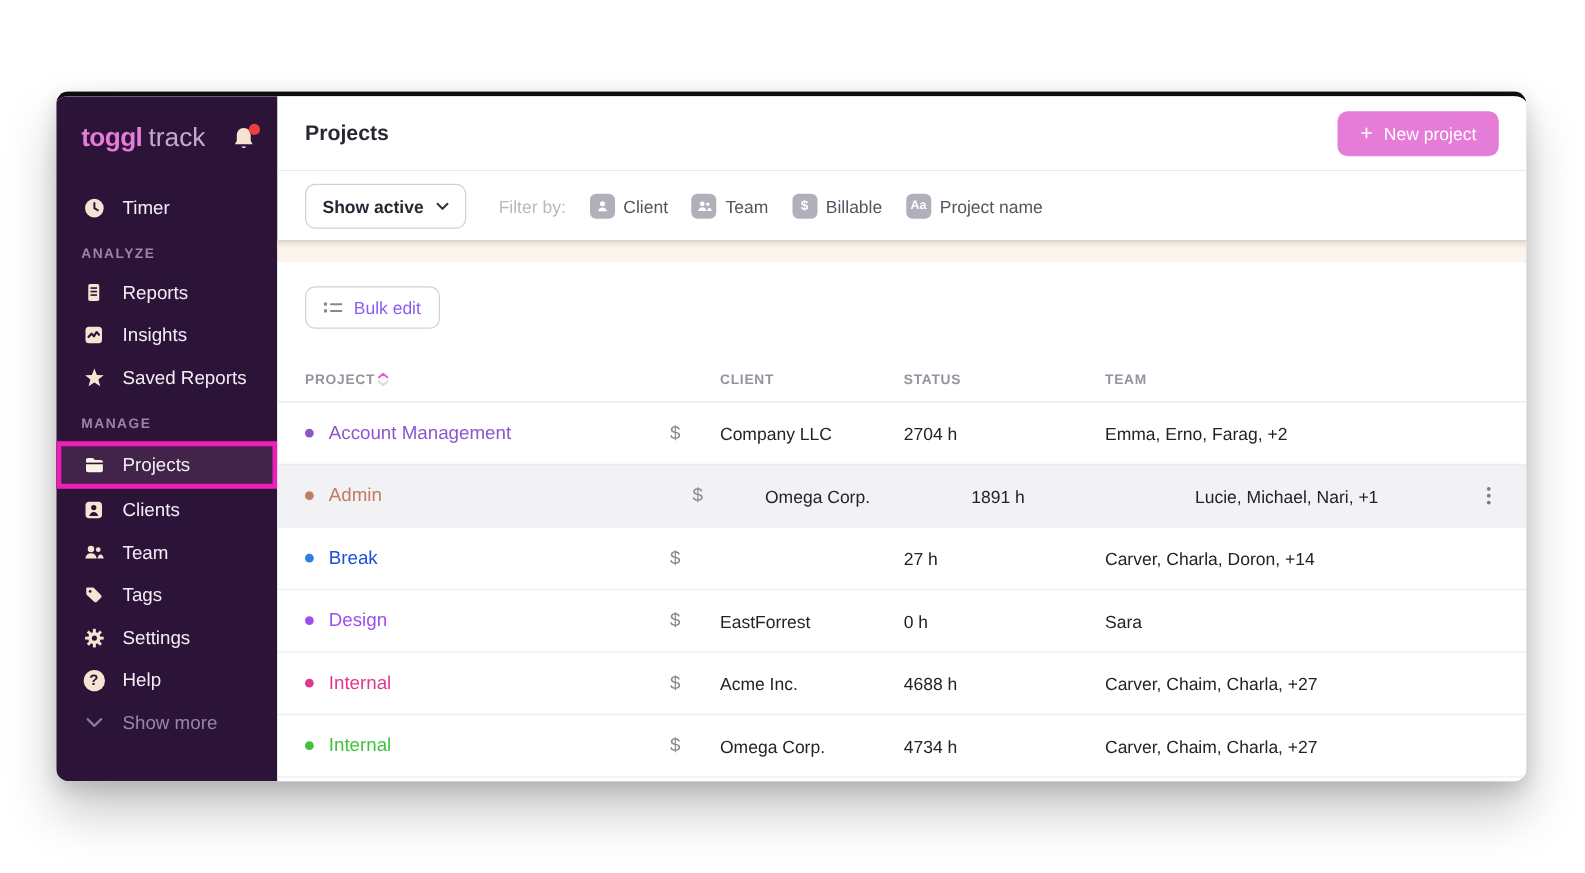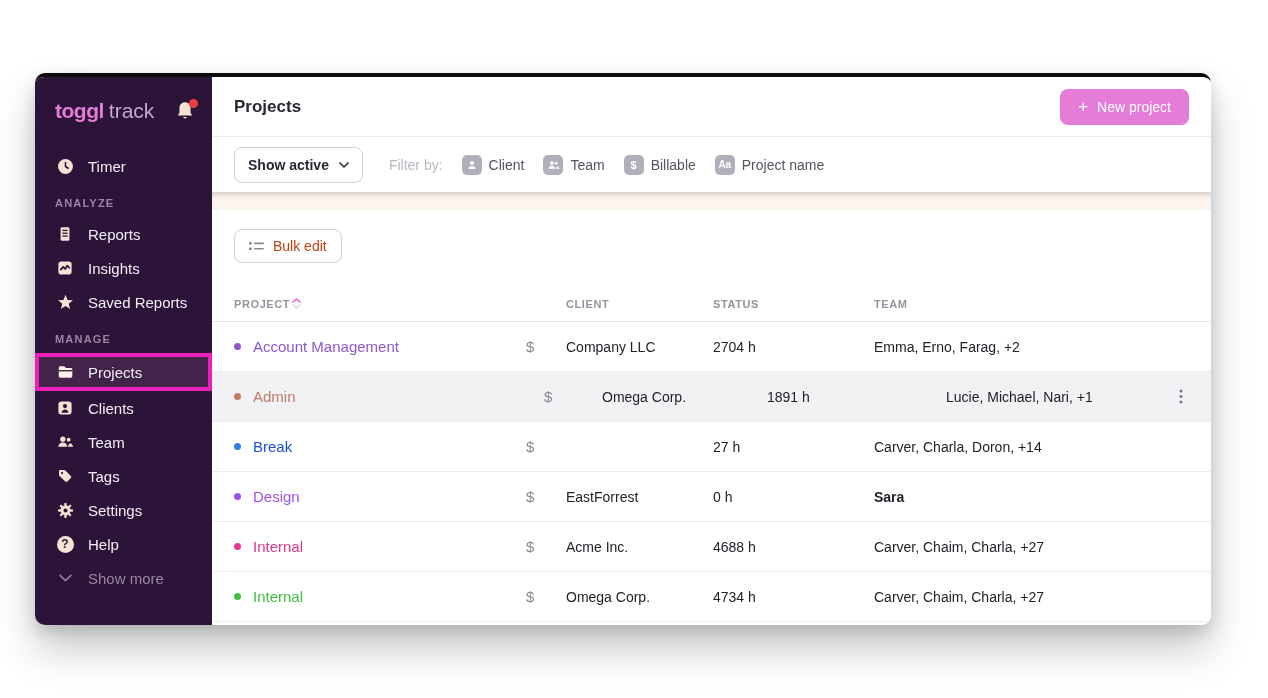--- a/index.html
+++ b/index.html
@@ -1,19 +1,19 @@
 <!DOCTYPE html>
 <html><head>
 <meta charset="utf-8">
 <style>
   * { margin:0; padding:0; box-sizing:border-box; }
   html,body { width:1268px; height:698px; background:#ffffff; font-family:"Liberation Sans","DejaVu Sans",sans-serif; }
 
   .window {
-    position:absolute; left:35px; top:73px; width:1176px; height:552px;
+    position:absolute; left:45px; top:73px; width:1176px; height:552px;
     border-radius:10px; overflow:hidden; display:flex;
     border-top:4px solid #0c0c0c;
     box-shadow:0 24px 42px rgba(0,0,0,.22), 0 6px 16px rgba(0,0,0,.14);
     background:#fff;
   }
 
   
   .sidebar { width:177px; background:#2c1338; flex-shrink:0; display:flex; flex-direction:column; color:#f1ecf3; }
   .logo-row { display:flex; align-items:center; padding:22px 16px 18px 20px; }
   .logo-bold { font-size:21px; font-weight:800; color:#e57cd8; letter-spacing:-0.5px; }
@@ -45,21 +45,21 @@
   .filter-by { margin-left:26px; color:#bcb6c1; font-size:14px; }
   .chip { display:flex; align-items:center; gap:7px; margin-left:19px; cursor:pointer; }
   .chip-icon { width:20px; height:20px; border-radius:5px; background:#b3afba; display:flex; align-items:center; justify-content:center; color:#fff; font-weight:700; }
   .chip-glyph { font-size:11px; }
   .chip-glyph.aa { font-size:10px; }
   .chip-label { font-size:14px; color:#585260; }
 
   .peach-strip { height:18px; background:#fcf5ee; box-shadow:inset 0 5px 6px -4px rgba(70,40,20,.28); flex-shrink:0; }
 
   .content { flex:1; background:#fff; overflow:hidden; }
-  .bulk-edit-btn { display:inline-flex; align-items:center; gap:9px; margin:19px 0 0 22px; height:34px; border:1px solid #d3cfd9; border-radius:8px; padding:0 14px; background:#fff; font-size:14px; color:#c2410c; cursor:pointer; font-family:inherit; }
+  .bulk-edit-btn { display:inline-flex; align-items:center; gap:9px; margin:19px 0 0 22px; height:34px; border:1px solid #d3cfd9; border-radius:8px; padding:0 14px; background:#fff; font-size:14px; color:#8b5cf6; cursor:pointer; font-family:inherit; }
 
   .tgrid { display:grid; grid-template-columns:292px 40px 147px 161px 1fr 44px; padding-left:22px; align-items:center; }
   .thead { margin-top:23px; height:36px; border-bottom:1px solid #e9e7ec; }
   .th { font-size:11px; font-weight:700; letter-spacing:0.6px; color:#96929e; }
   .th-project { display:flex; align-items:center; gap:2px; cursor:pointer; }
   .sort-icon { display:flex; flex-direction:column; gap:1px; }
 
   .trow { height:50px; border-bottom:1px solid #edebef; font-size:14px; color:#242129; cursor:pointer; }
   .trow.hl { background:#f2f1f3;gap:18px; }
   .name-cell { display:flex; align-items:center; gap:12px; }
@@ -350,21 +350,21 @@
 
       
       <div class="tgrid trow">
         <div class="name-cell">
           <span class="dot" style="background-color: rgb(157, 80, 240);"></span>
           <span class="pname" style="color: rgb(157, 80, 240);">Design</span>
         </div>
         <div class="dollar">$</div>
         <div>EastForrest</div>
         <div>0 h</div>
-        <div style="font-weight: 700;">Sara</div>
+        <div style="font-weight: 400;">Sara</div>
         <div></div>
       </div>
 
       
       <div class="tgrid trow">
         <div class="name-cell">
           <span class="dot" style="background-color: rgb(224, 56, 140);"></span>
           <span class="pname" style="color: rgb(224, 56, 140);">Internal</span>
         </div>
         <div class="dollar">$</div>

